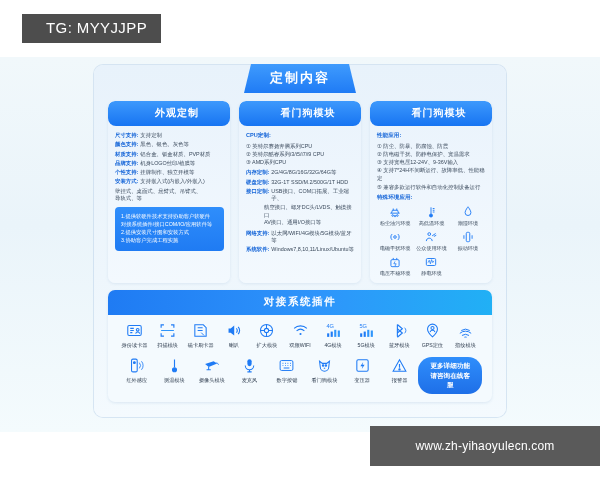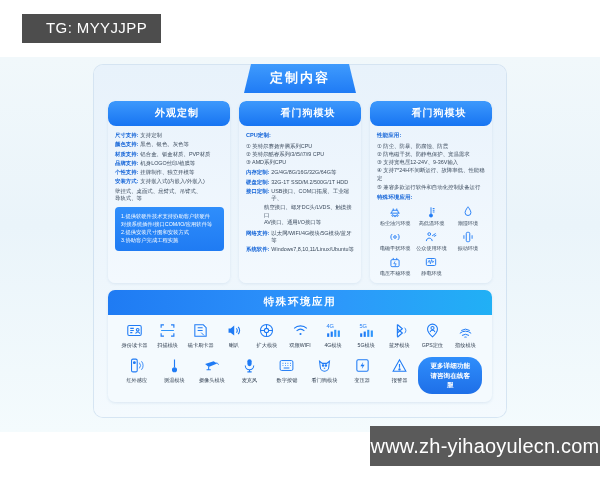--- a/index.html
+++ b/index.html
@@ -14,21 +14,21 @@
     position:absolute;left:22px;top:14px;
     background:#4d4d4d;color:#fff;
     font-size:15px;letter-spacing:.4px;
     padding:5px 14px 7px 24px;
   }
   
   .watermark{
     position:absolute;right:0;bottom:14px;
     width:230px;height:40px;
     background:#5a5a5a;color:#fff;
-    font-size:20px;letter-spacing:.2px;
+    font-size:12px;letter-spacing:.2px;
     display:flex;align-items:center;justify-content:center;
   }
   
   .poster{
     position:absolute;left:0;top:57px;
     width:600px;height:375px;
     background:linear-gradient(180deg,#f1f8fb 0%,#eaf4fa 45%,#f4fbfd 100%);
   }
   .card{
     position:absolute;left:94px;top:8px;
@@ -293,21 +293,21 @@
                   <path d="M7 13l2-4 2 6 2-7 2 5 2-3" stroke-width="1.3"></path>
               </svg>
               <span class="env-cap">静电环境</span>
             </div>
           </div>
         </div>
       </div>
     </div>
 
     <div class="fm">
-      <div class="fm-head">特殊环境应用</div>
+      <div class="fm-head">对接系统插件</div>
       <div class="fm-body">
 
         <div class="fm-row r1">
           <div class="fm-item">
             <svg width="19" height="17" viewBox="0 0 24 24" fill="none" stroke="#1f7bf5" stroke-width="1.5">
               <rect x="2.5" y="5" width="19" height="14" rx="2"></rect>
                 <path d="M6 9h5M6 12h5M6 15h3"></path>
                 <circle cx="16.5" cy="11" r="1.9"></circle>
                 <path d="M13.6 16.5c.4-1.6 1.5-2.4 2.9-2.4s2.5.8 2.9 2.4"></path>
             </svg>

